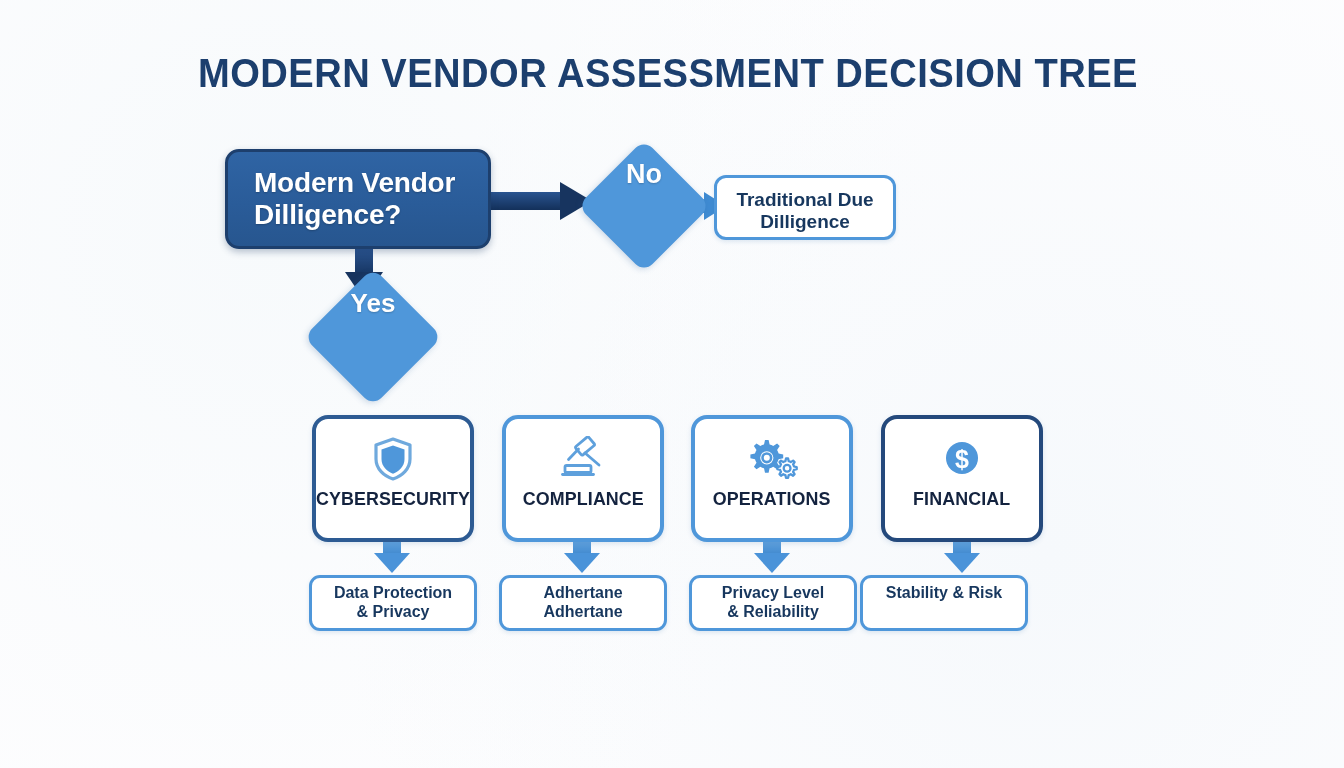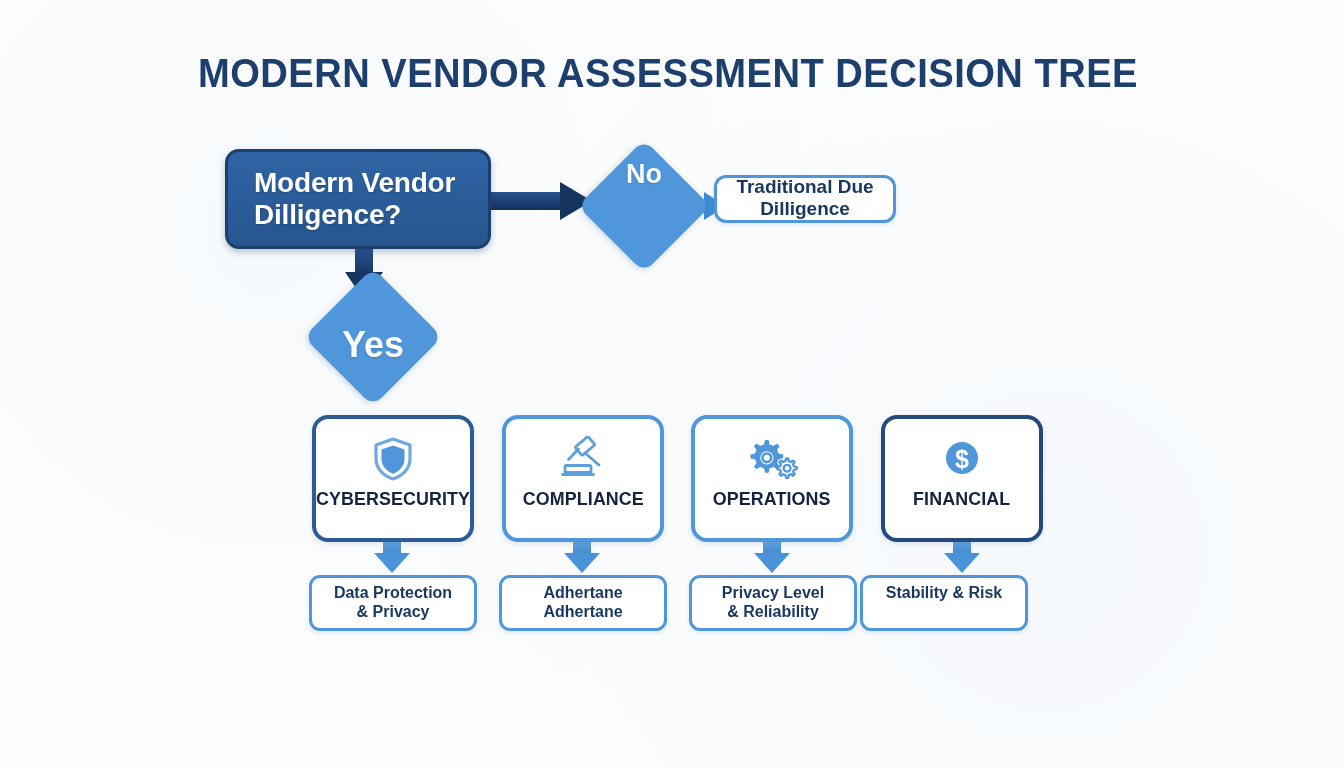--- a/index.html
+++ b/index.html
@@ -93,21 +93,21 @@
     width: 94px;
     height: 94px;
   }
   #diamond-no .dia-label { font-size: 27px; }
   #diamond-yes {
     left: 324px;
     top: 288px;
     width: 98px;
     height: 98px;
   }
-  #diamond-yes .dia-label { font-size: 36px; margin-top: 36px; }
+  #diamond-yes .dia-label { font-size: 26px; }
 
   
   .leaf-box {
     position: absolute;
     box-sizing: border-box;
     background: #ffffff;
     border: 3px solid #4f97da;
     border-radius: 12px;
     display: flex;
     justify-content: center;
@@ -116,22 +116,22 @@
   .leaf-box .leaf-text {
     color: #17375e;
     font-weight: bold;
     text-align: center;
     line-height: 1.16;
   }
   #leaf-traditional {
     left: 714px;
     top: 175px;
     width: 182px;
-    height: 48px;
-    align-items: flex-end;
+    height: 65px;
+    align-items: center;
     padding-top: 7px;
   }
   #leaf-traditional .leaf-text { font-size: 19px; }
 
   
   .cat-card {
     position: absolute;
     box-sizing: border-box;
     top: 415px;
     width: 162px;

